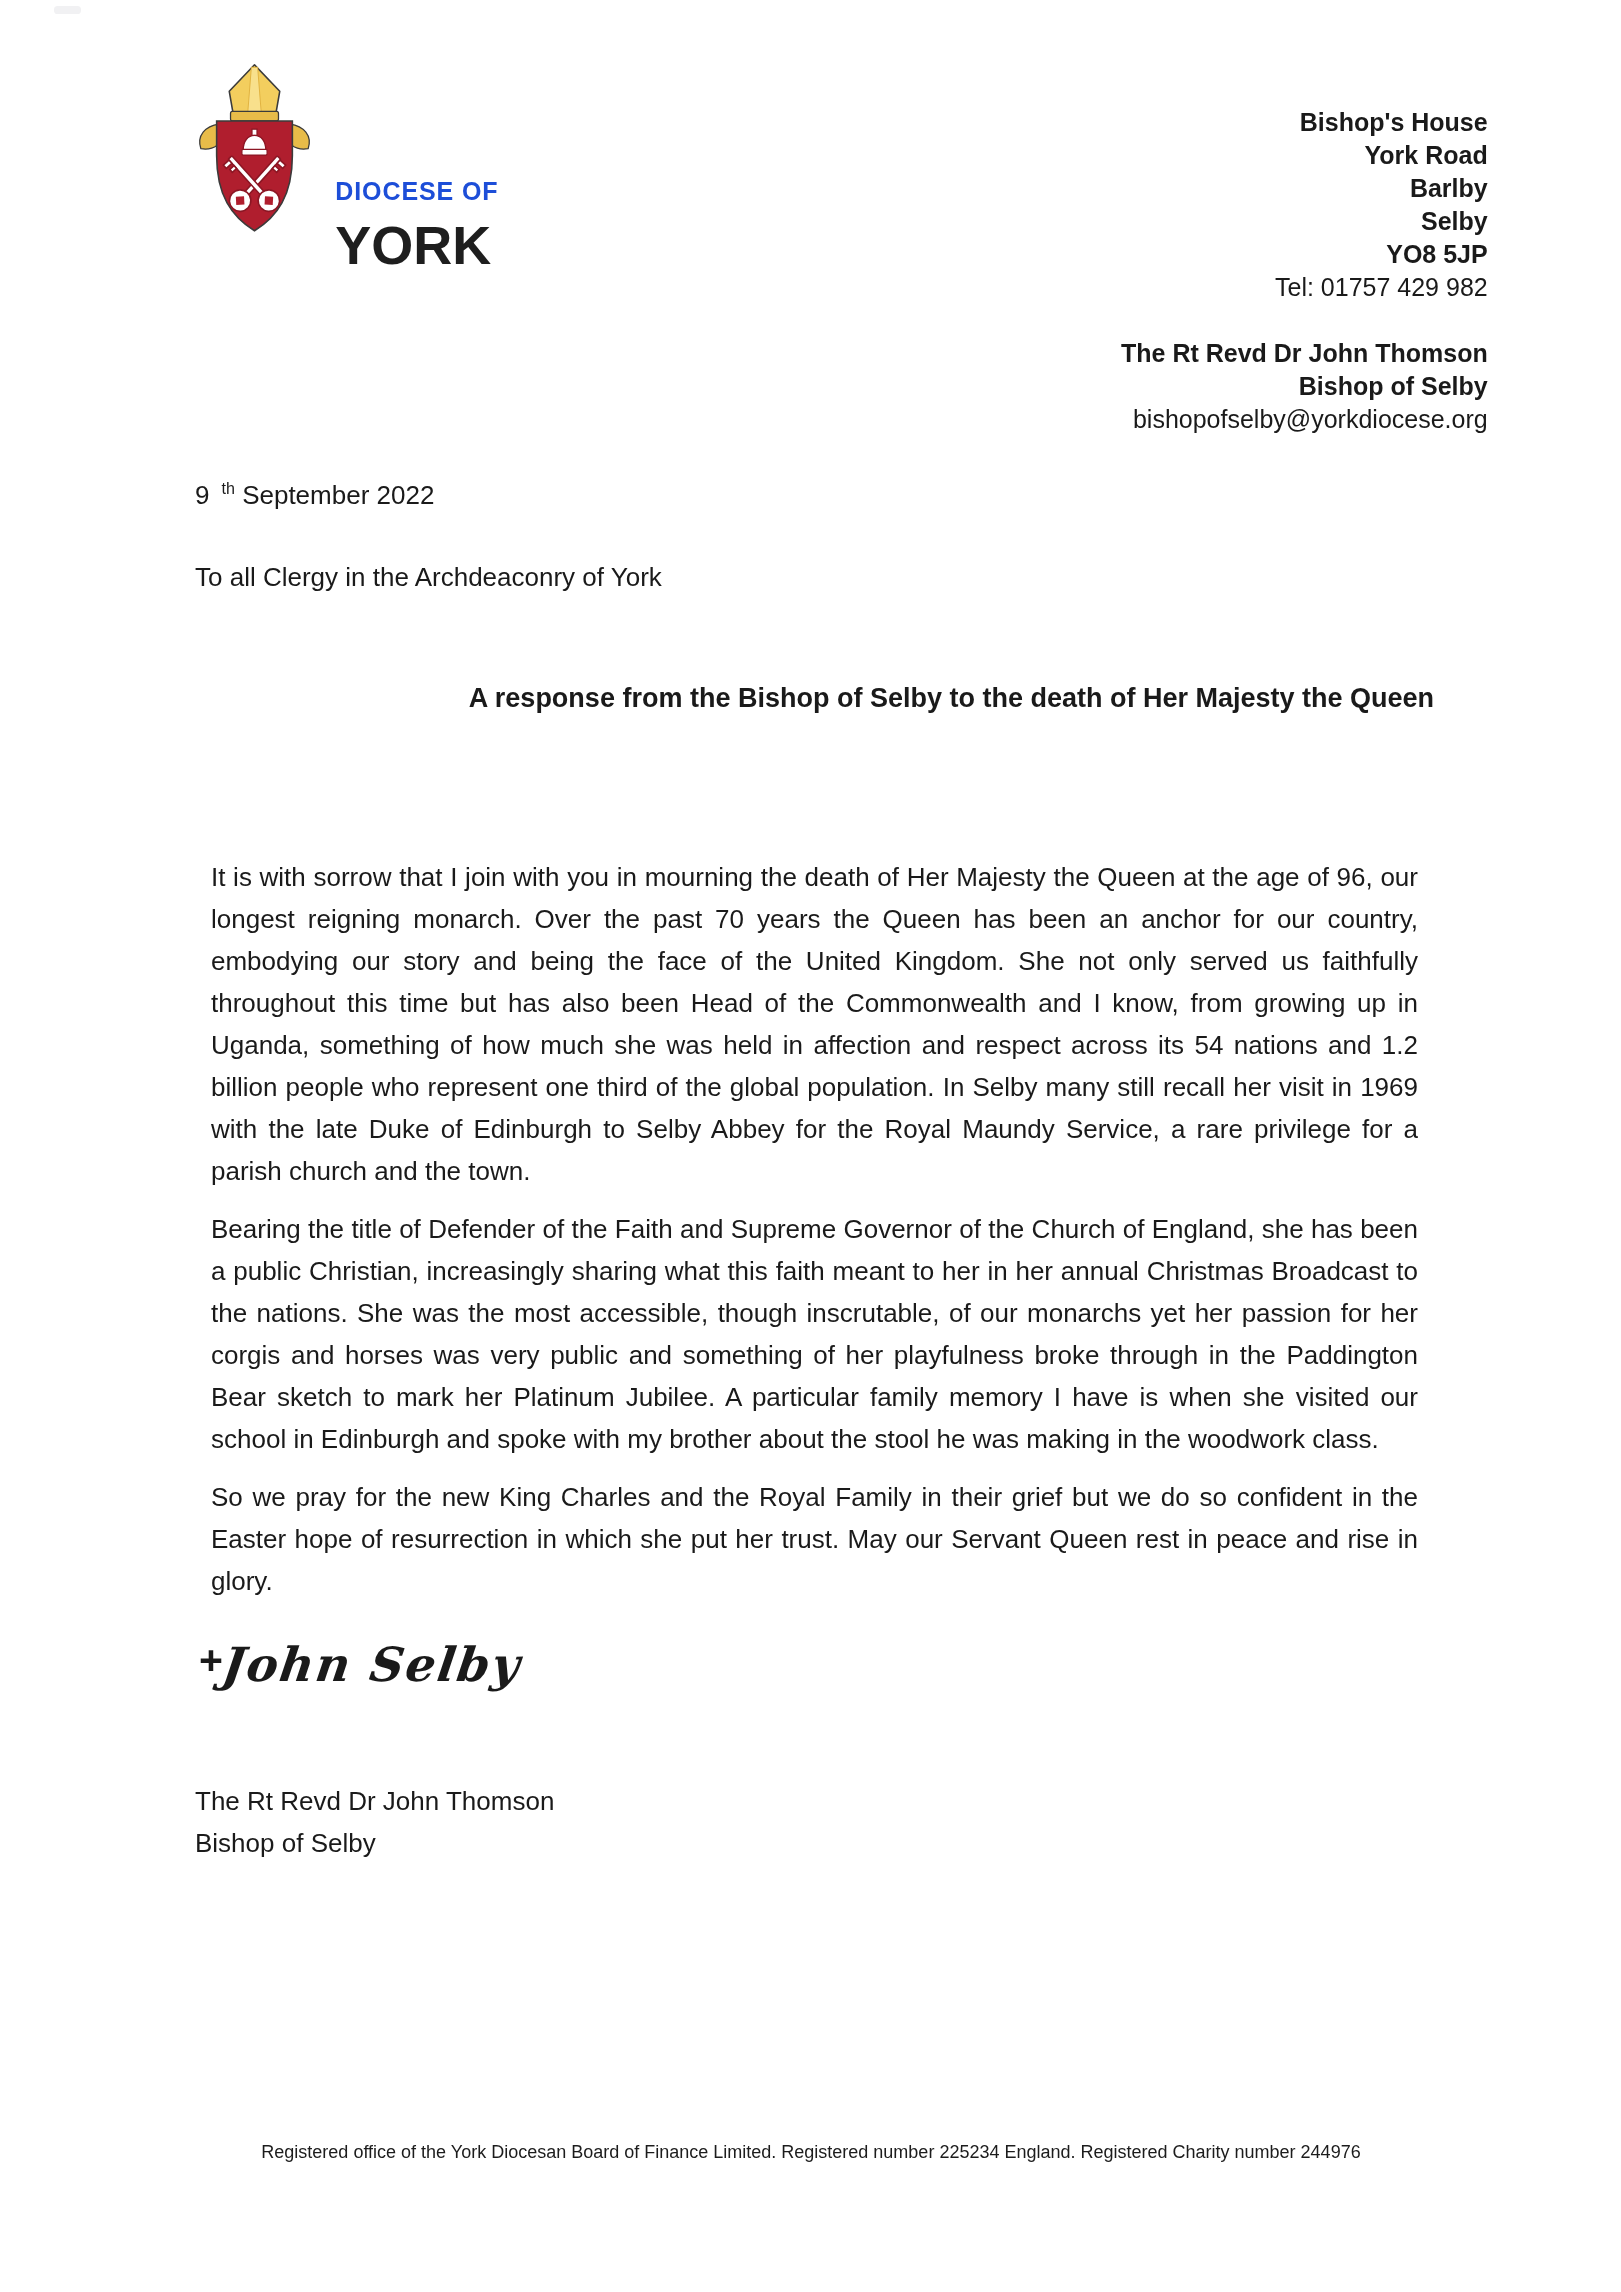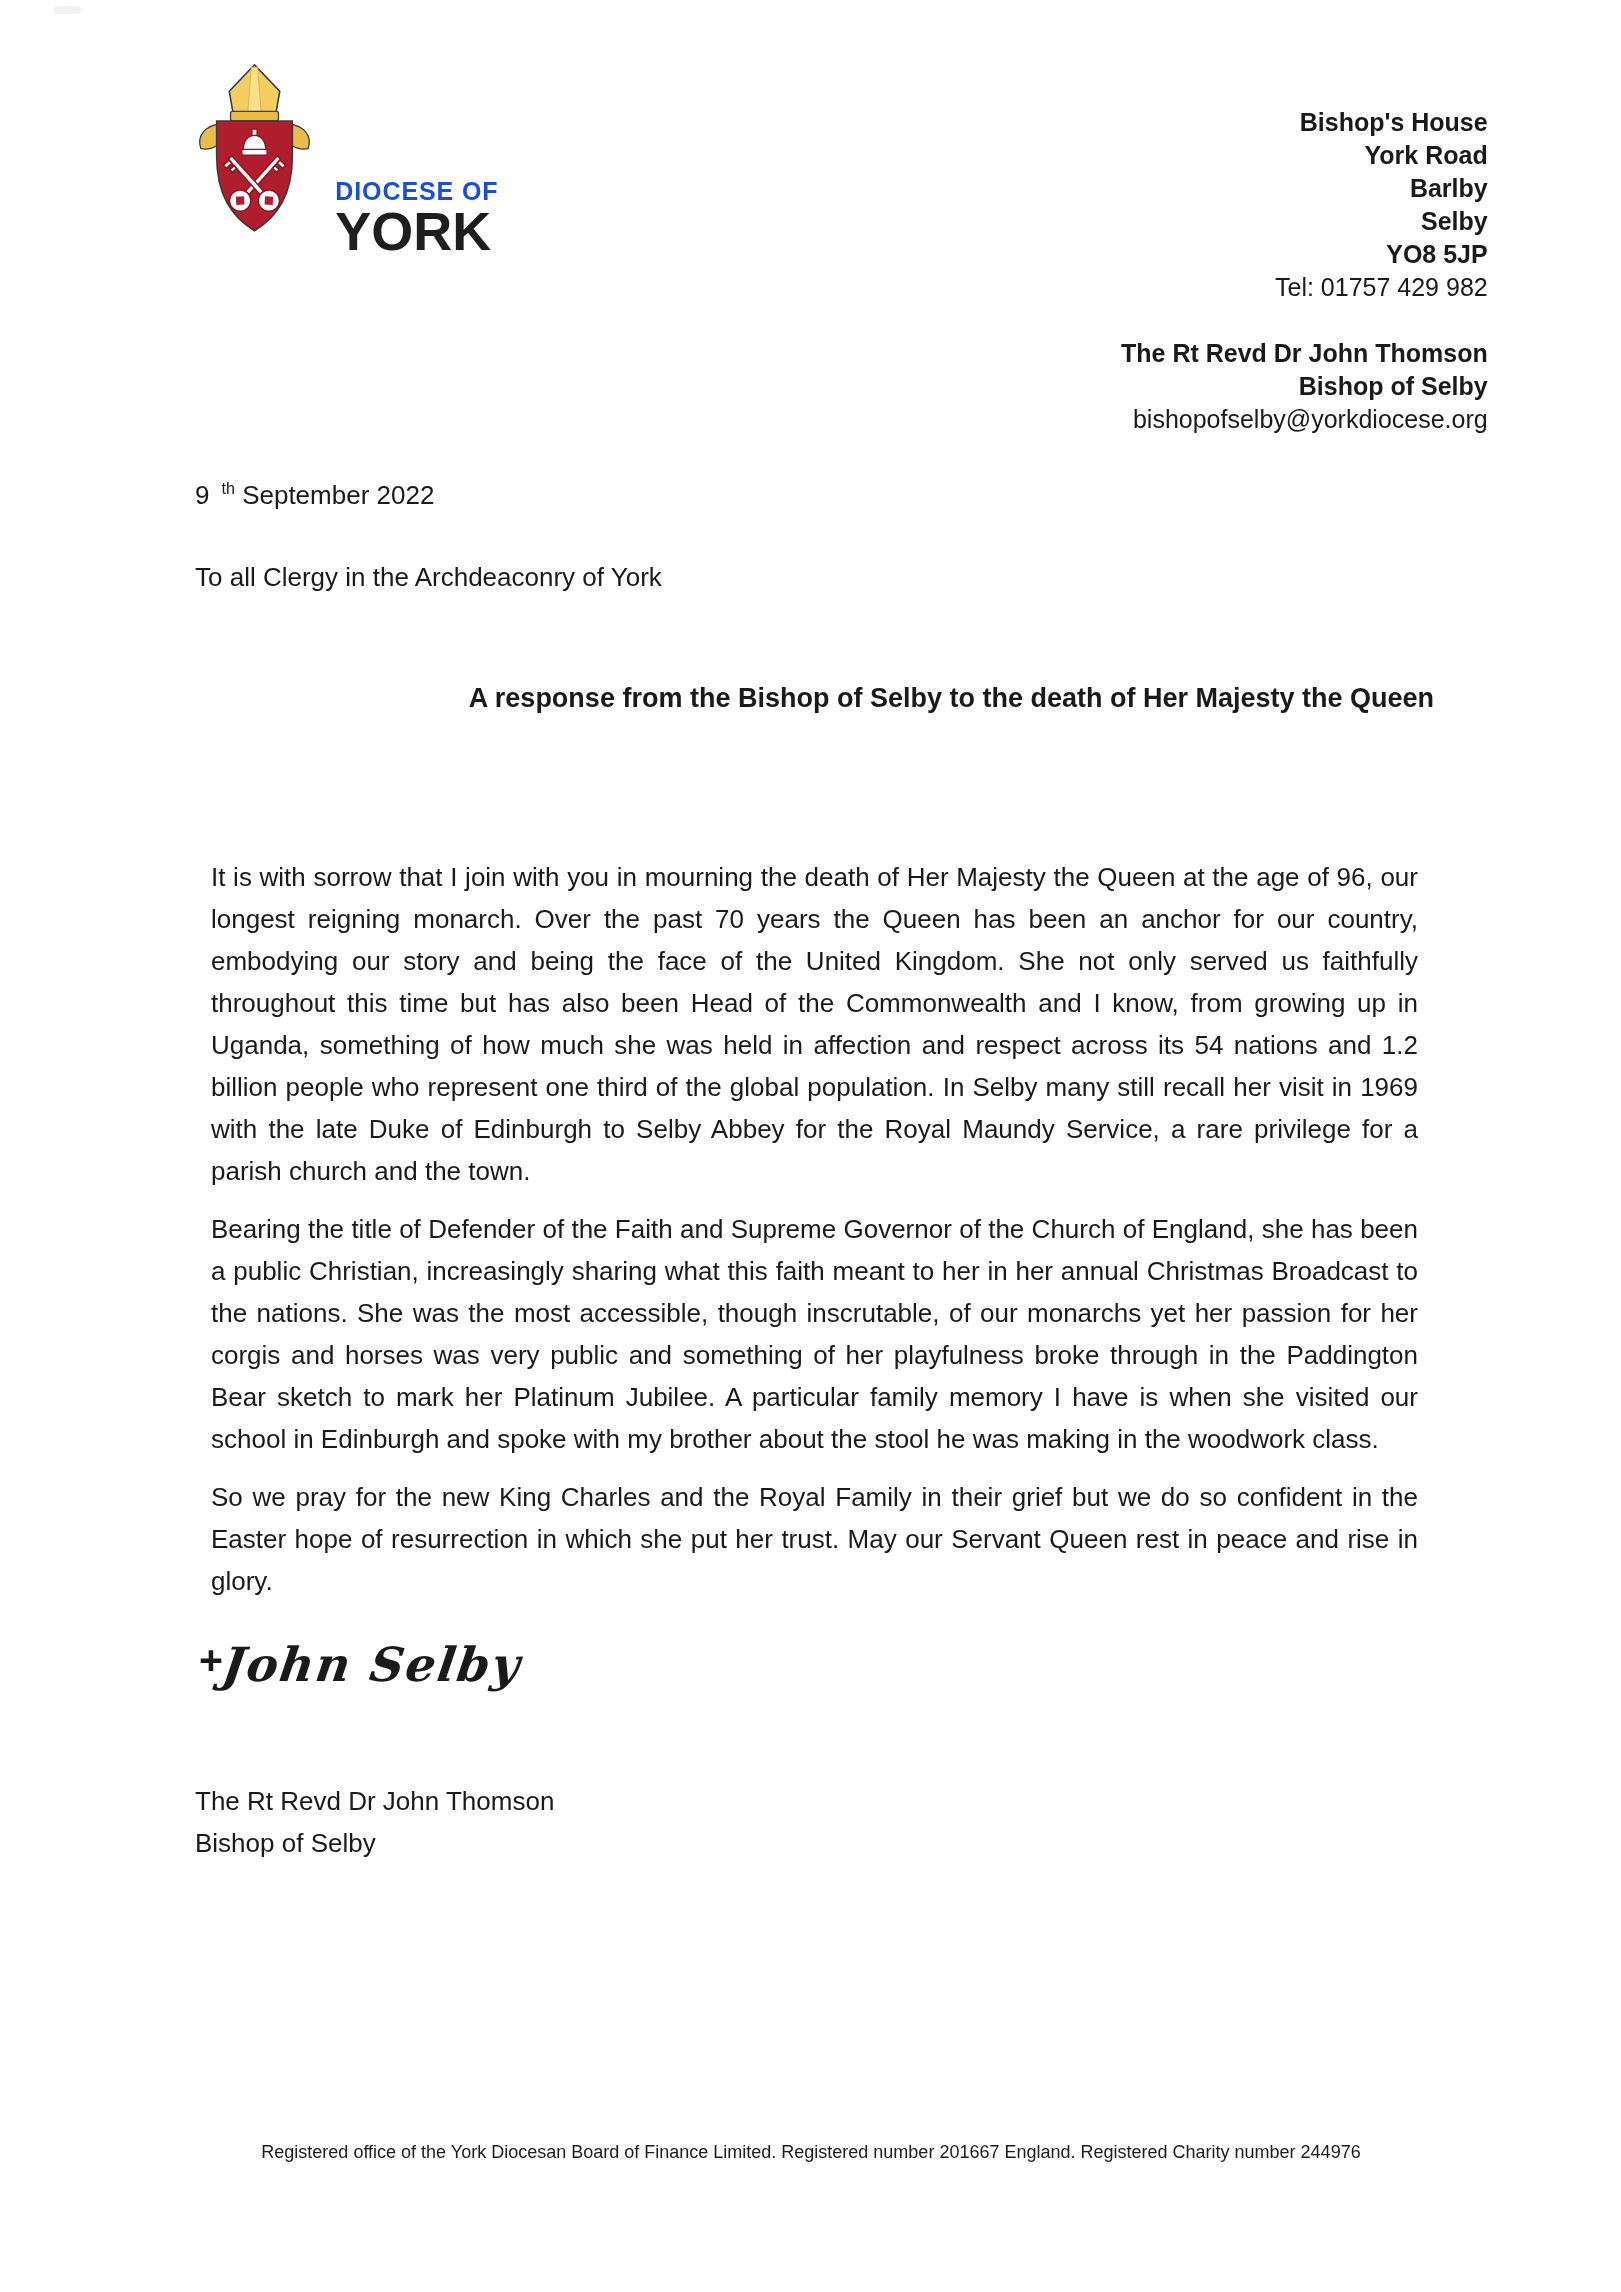--- a/index.html
+++ b/index.html
@@ -22,21 +22,21 @@
   
   .logo { position: absolute; left: 188px; top: 61px; display: flex; align-items: flex-start; }
   .logo svg { display: block; }
   .logo-text { margin-left: 14.3px; margin-top: 118px; line-height: 1; }
   .logo-line1 {
     display: block; font-size: 25px; font-weight: 700;
     letter-spacing: 0.9px; color: #1d4ed8;
   }
   .logo-line2 {
     display: block; font-size: 54px; font-weight: 800;
-    letter-spacing: 0px; color: #1e1e1e; margin-top: 0;
+    letter-spacing: 0px; color: #1e1e1e; margin-top: 14px;
   }
   .addr {
     position: absolute; left: 1121px; top: 106px;
     font-size: 25px; line-height: 33px; text-align: right;
   }
   .addr .b { font-weight: 700; }
   .addr .gap { height: 33px; }
   
   .date { position: absolute; left: 195px; top: 480px; font-size: 26px; }
   .salutation { position: absolute; left: 195px; top: 562px; font-size: 26px; }
@@ -143,16 +143,16 @@
     <p>So we pray for the new King Charles and the Royal Family in their grief but we do so confident in the Easter hope of resurrection in which she put her trust. May our Servant Queen rest in peace and rise in glory.</p>
   </div>
 
   <div class="signature"><span class="sig-plus">+</span><span class="sig-name">John Selby</span></div>
 
   <div class="signoff">
     <div>The Rt Revd Dr John Thomson</div>
     <div>Bishop of Selby</div>
   </div>
 
-  <div class="footer">Registered office of the York Diocesan Board of Finance Limited. Registered number 201667 England. Registered Charity number 244976</div>
+  <div class="footer">Registered office of the York Diocesan Board of Finance Limited. Registered number 225234 England. Registered Charity number 244976</div>
 
 </div>
 
 
 </body></html>

